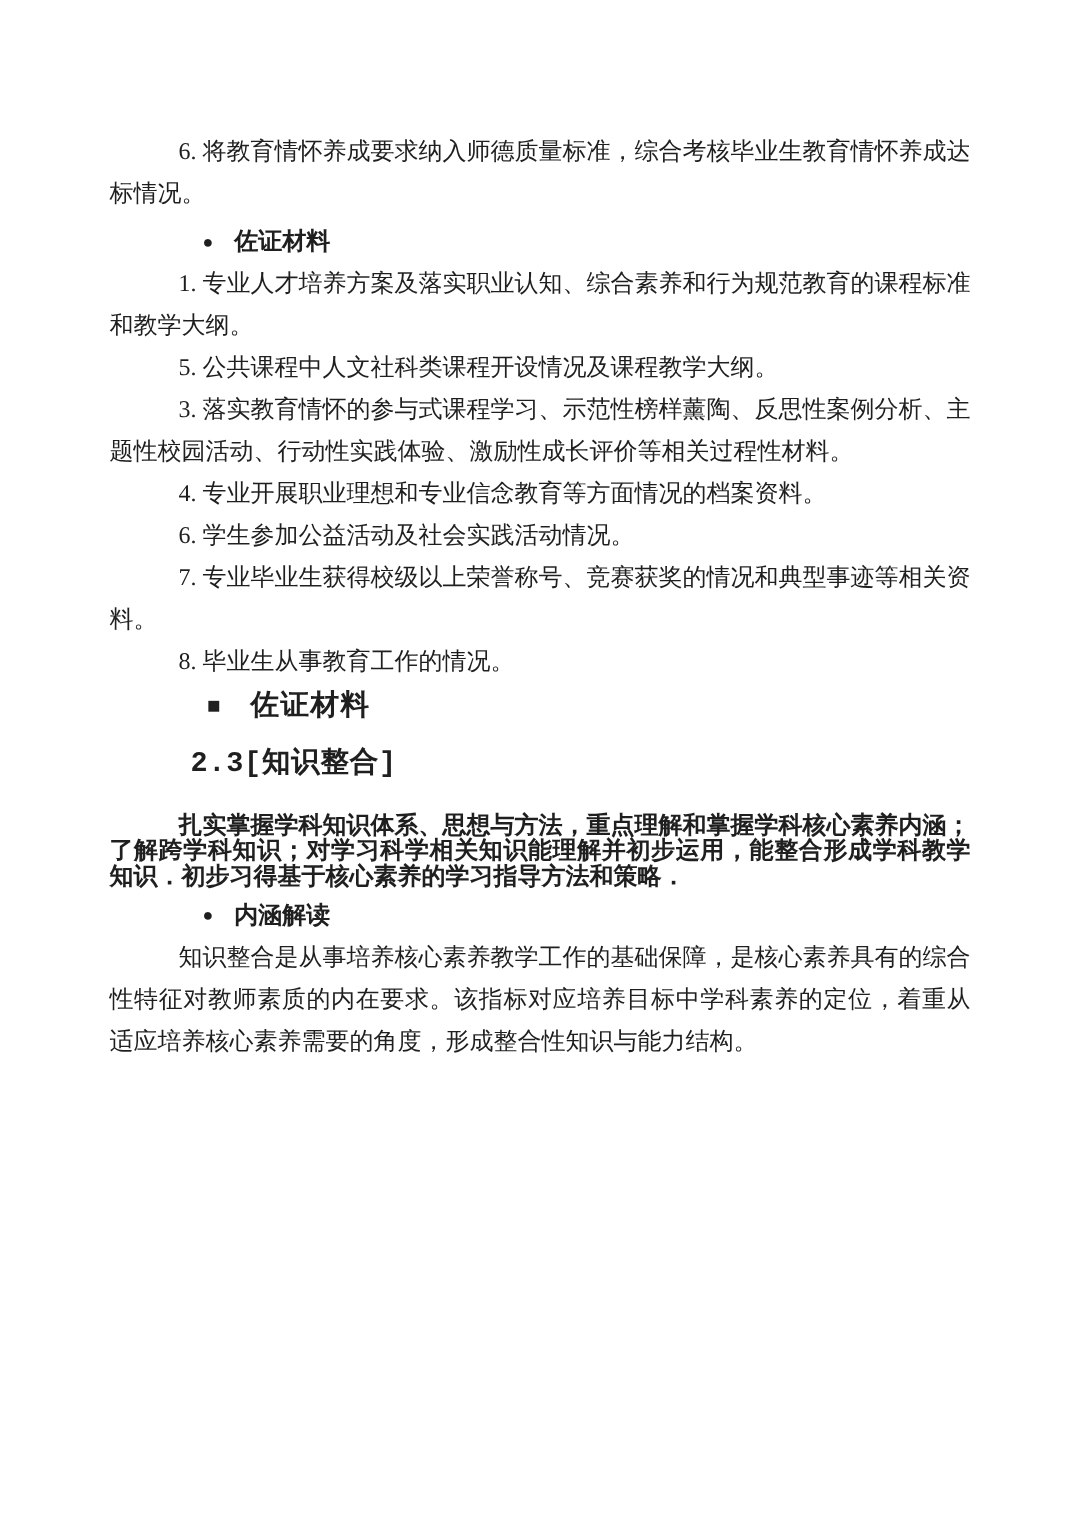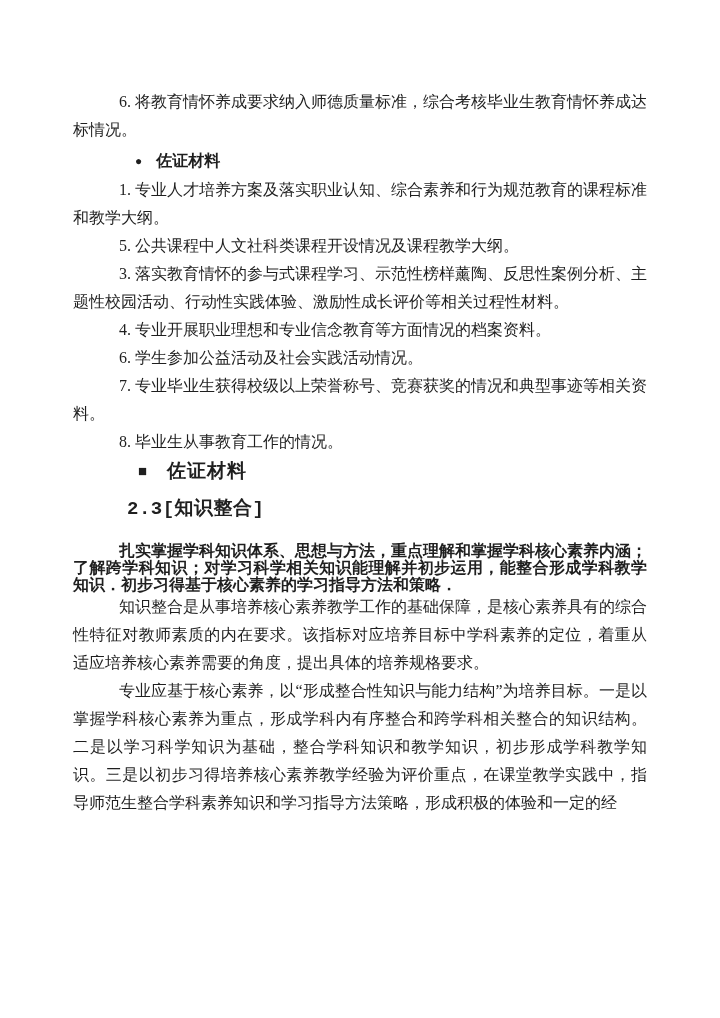--- a/index.html
+++ b/index.html
@@ -117,20 +117,22 @@
     <p class="para">8. 毕业生从事教育工作的情况。</p>
 
     <div class="section-line">
       <span class="marker">■</span><span>佐证材料</span>
     </div>
 
     <h2 class="heading23">2.3[知识整合]</h2>
 
     <p class="requirement">扎实掌握学科知识体系、思想与方法，重点理解和掌握学科核心素养内涵；了解跨学科知识；对学习科学相关知识能理解并初步运用，能整合形成学科教学知识．初步习得基于核心素养的学习指导方法和策略．</p>
 
+    <div class="bullet-line">
+      <span class="marker">●</span><span>内涵解读</span>
+    </div>
 
-    <p class="para">知识整合是从事培养核心素养教学工作的基础保障，是核心素养具有的综合性特征对教师素质的内在要求。该指标对应培养目标中学科素养的定位，着重从适应培养核心素养需要的角度，提出具体的培养规格要求。</p>
-    <p class="para">专业应基于核心素养，以“形成整合性知识与能力结构”为培养目标。一是以掌握学科核心素养为重点，形成学科内有序整合和跨学科相关整合的知识结构。二是以学习科学知识为基础，整合学科知识和教学知识，初步形成学科教学知识。三是以初步习得培养核心素养教学经验为评价重点，在课堂教学实践中，指导师范生整合学科素养知识和学习指导方法策略，形成积极的体验和一定的经</p>
+    <p class="para">知识整合是从事培养核心素养教学工作的基础保障，是核心素养具有的综合性特征对教师素质的内在要求。该指标对应培养目标中学科素养的定位，着重从适应培养核心素养需要的角度，形成整合性知识与能力结构。</p>
 
   </div>
 
   <div class="page-num">102</div>
 </div>
 
 </body></html>

